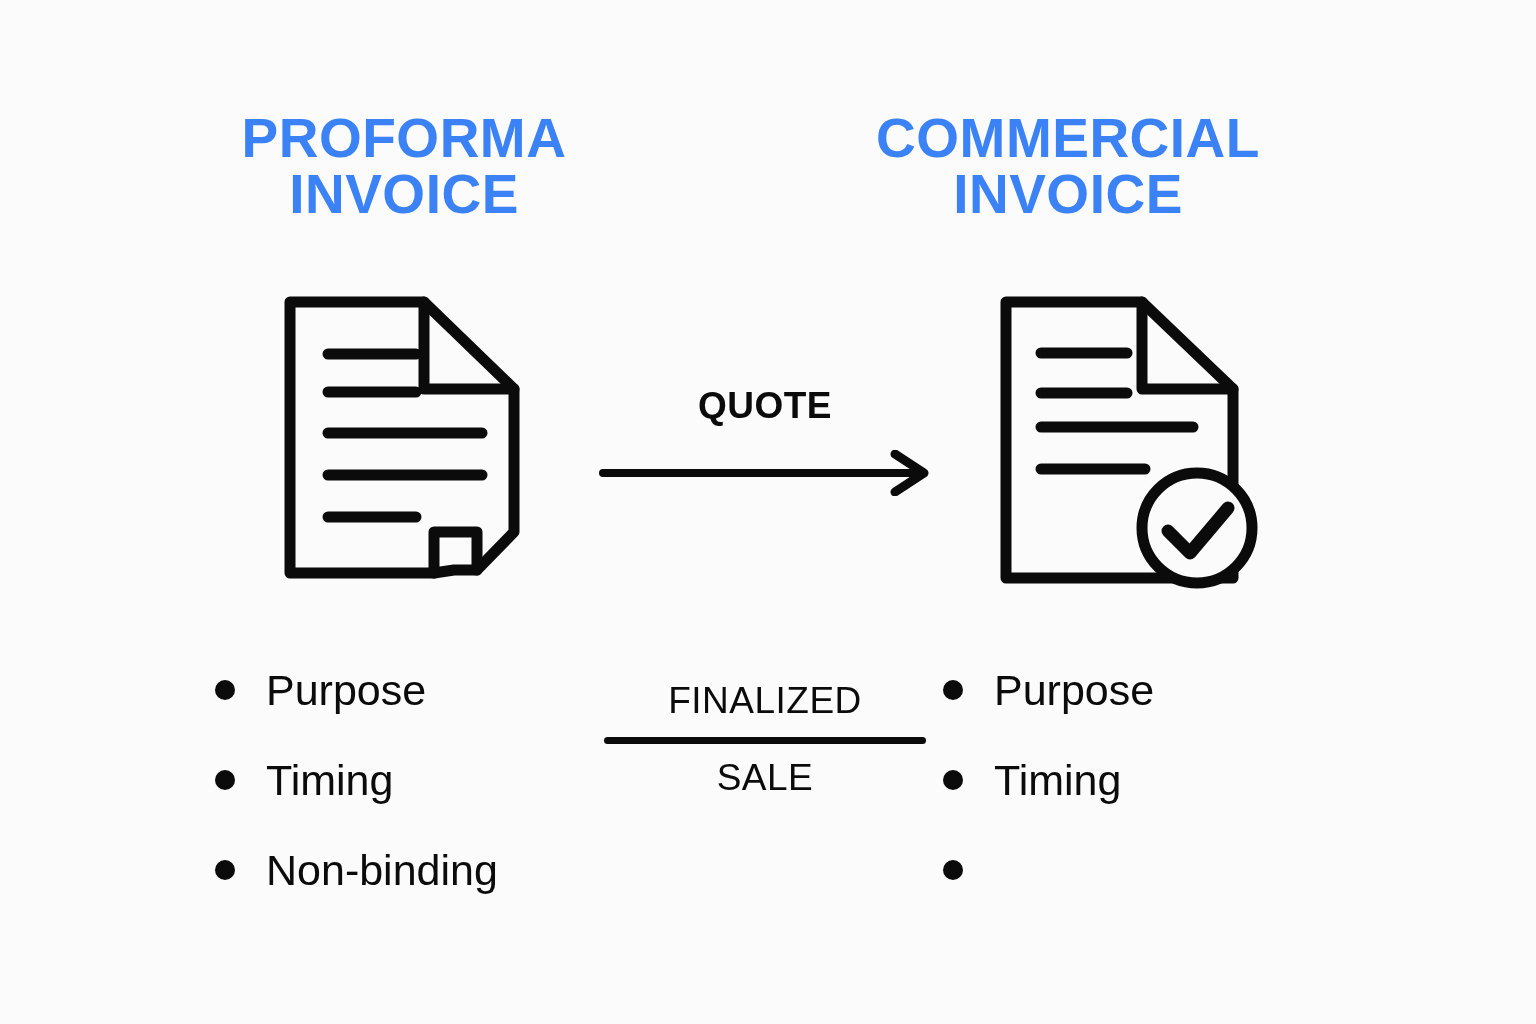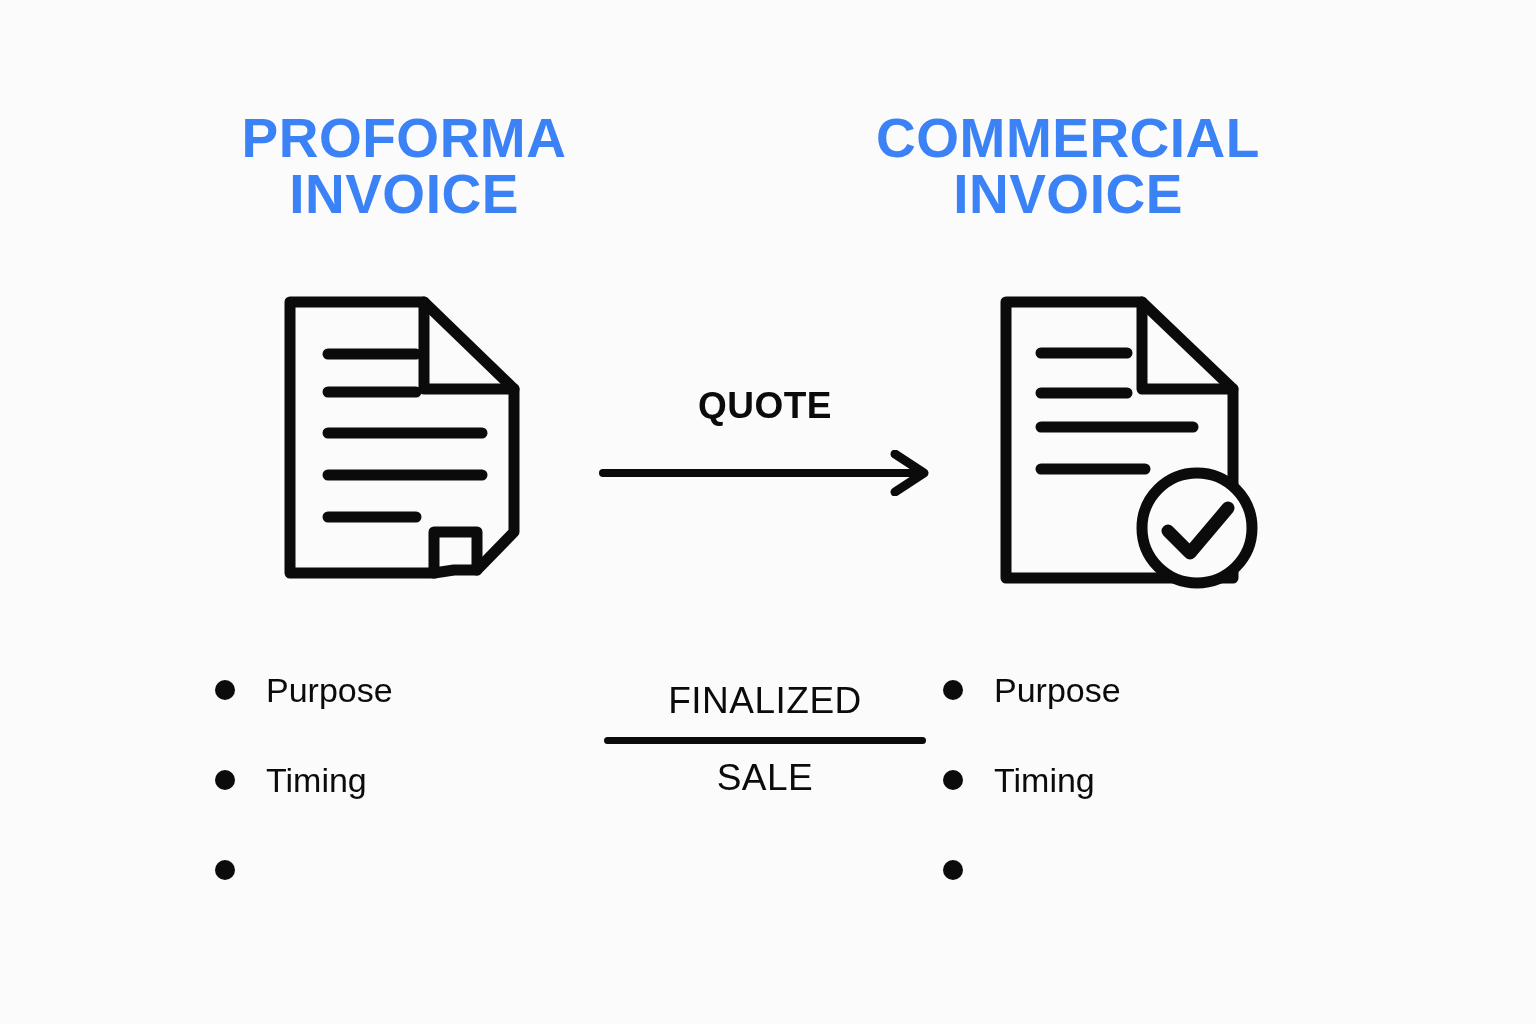--- a/index.html
+++ b/index.html
@@ -101,21 +101,21 @@
     height: 90px;
   }
   .bullet-dot {
     width: 20px;
     height: 20px;
     border-radius: 50%;
     background: #0B0B0B;
     flex: 0 0 auto;
   }
   .bullet-label {
-    font-size: 34px;
+    font-size: 43px;
     font-weight: 400;
     line-height: 48px;
     margin-left: 31px;
     white-space: nowrap;
     color: #0B0B0B;
     text-align: right;
   }
 </style>
 </head>
 <body>
@@ -182,20 +182,21 @@
     <li class="bullet-item">
       <span class="bullet-dot"></span>
       <span class="bullet-label">Purpose</span>
     </li>
     <li class="bullet-item">
       <span class="bullet-dot"></span>
       <span class="bullet-label">Timing</span>
     </li>
     <li class="bullet-item">
       <span class="bullet-dot"></span>
+      <span class="bullet-label">Non-binding</span>
     </li>
   </ul>
 
   <ul id="list-right" class="bullet-list">
     <li class="bullet-item">
       <span class="bullet-dot"></span>
       <span class="bullet-label">Purpose</span>
     </li>
     <li class="bullet-item">
       <span class="bullet-dot"></span>

